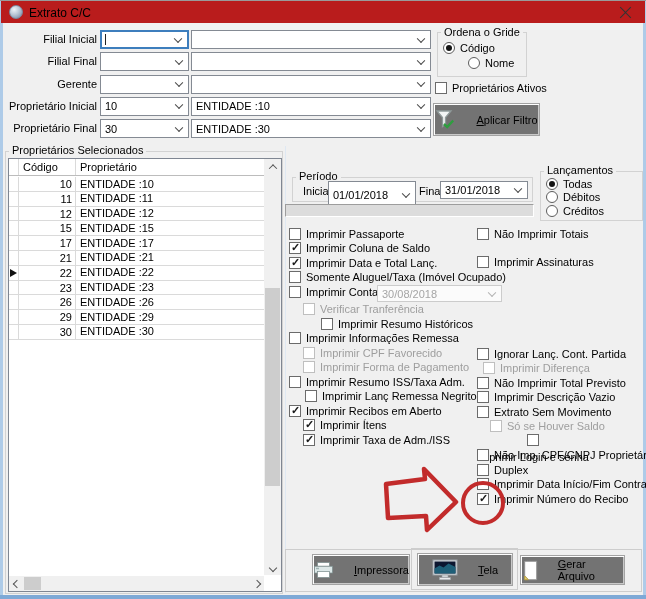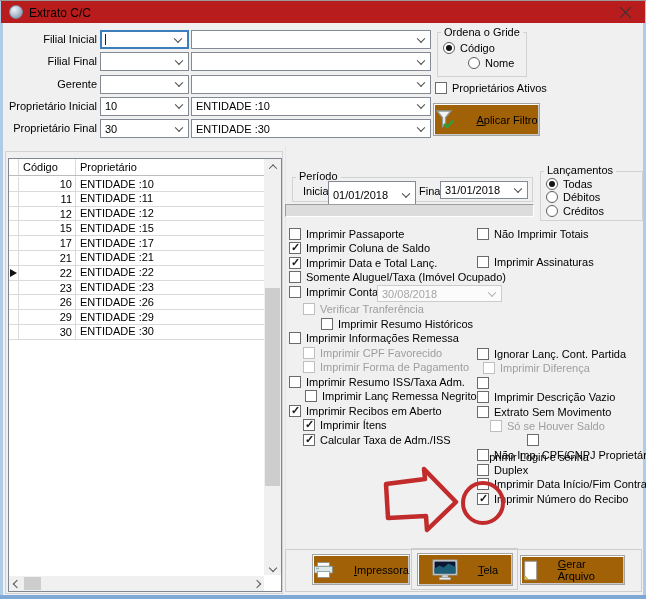--- a/index.html
+++ b/index.html
@@ -58,21 +58,21 @@
   .vscroll{position:absolute;top:0;right:0;bottom:16px;width:17px;background:#f0f0f0;}
   .hscroll{position:absolute;left:0;bottom:0;right:17px;height:15px;background:#f0f0f0;}
   .sb-btn{position:absolute;width:17px;height:15px;display:flex;align-items:center;justify-content:center;}
   .sb-thumb{position:absolute;background:#cdcdcd;}
   .chev-u,.chev-d,.chev-l,.chev-r{width:6px;height:6px;border-right:1px solid #555;border-bottom:1px solid #555;}
   .chev-u{transform:rotate(-135deg) translate(-1px,-1px);}
   .chev-d{transform:rotate(45deg);}
   .chev-l{transform:rotate(135deg);}
   .chev-r{transform:rotate(-45deg);}
   
-  .btn{position:absolute;background:#a16207;border:1px solid #a3a3a3;box-shadow:inset 1px 1px 0 #ffffff,inset -1px -1px 0 #c9c9c9;display:flex;align-items:center;justify-content:center;gap:20px;}
+  .btn{position:absolute;background:#737373;border:1px solid #a3a3a3;box-shadow:inset 1px 1px 0 #ffffff,inset -1px -1px 0 #c9c9c9;display:flex;align-items:center;justify-content:center;gap:20px;}
   .btn u{text-decoration:underline;}
   .progress{position:absolute;left:285px;top:204px;width:249px;height:13px;background:#dcdcdc;border-top:1px solid #9d9d9d;border-left:1px solid #9d9d9d;border-bottom:1px solid #fff;border-right:1px solid #fff;}
   .vsep{position:absolute;left:285px;top:146px;bottom:6px;width:1px;background:#dfe8f2;}
   .frame{position:absolute;border:1px solid #cdcdcd;}
   .annot{position:absolute;left:370px;top:460px;width:150px;height:80px;pointer-events:none;}
 </style>
 </head>
 <body>
 
 <div class="win">
@@ -158,20 +158,21 @@
 
   <div class="btn" style="left:433px;top:103px;width:107px;height:33px;">
     <svg width="21" height="21" viewBox="0 0 21 21">
       <path d="M2 2 h14 l-5.5 6.5 v6.5 l-3 2.5 v-9 z" fill="#f2f5f5" stroke="#8f9a9a" stroke-width="1.3"></path>
       <path d="M9 15 l3.2 3 l6 -6.5" fill="none" stroke="#2e9e3f" stroke-width="2.4"></path>
     </svg>
     <span><u>A</u><span>plicar Filtro</span></span>
   </div>
 
   <div class="group" style="left:5px;top:151px;width:278px;height:443px;"></div>
+  <div class="group-label" style="left:9px;top:144px;">Proprietários Selecionados</div>
 
   <div class="grid-box">
     <div class="g-header">
       <div class="ind"></div>
       <div class="c-code">Código</div>
       <div class="c-name">Proprietário</div>
     </div>
     <div class="g-rows" id="grid-rows">
         <div class="g-row">
           <div class="ind"></div>
@@ -340,40 +341,41 @@
       <div class="checkrow" style="left: 289px; top: 404px;">
         <span class="cb checked"></span>
         <span>Imprimir Recibos em Aberto</span>
       </div>
       <div class="checkrow" style="left: 303px; top: 418.5px;">
         <span class="cb checked"></span>
         <span>Imprimir Ítens</span>
       </div>
       <div class="checkrow" style="left: 303px; top: 433px;">
         <span class="cb checked"></span>
-        <span>Calcular Taxa de Adm./ISS</span>
+        <span>Imprimir Taxa de Adm./ISS</span>
       </div>
       <div class="checkrow" style="left: 477px; top: 227px;">
         <span class="cb"></span>
         <span>Não Imprimir Totais</span>
       </div>
       <div class="checkrow" style="left: 477px; top: 255px;">
         <span class="cb"></span>
         <span>Imprimir Assinaturas</span>
       </div>
       <div class="checkrow" style="left: 477px; top: 347px;">
         <span class="cb"></span>
         <span>Ignorar Lanç. Cont. Partida</span>
       </div>
       <div class="checkrow disabled" style="left: 483px; top: 361.5px;">
         <span class="cb disabled"></span>
         <span>Imprimir Diferença</span>
       </div>
       <div class="checkrow" style="left: 477px; top: 376px;">
         <span class="cb"></span>
+        <span>Não Imprimir Total Previsto</span>
       </div>
       <div class="checkrow" style="left: 477px; top: 390.5px;">
         <span class="cb"></span>
         <span>Imprimir Descrição Vazio</span>
       </div>
       <div class="checkrow" style="left: 477px; top: 405px;">
         <span class="cb"></span>
         <span>Extrato Sem Movimento</span>
       </div>
       <div class="checkrow disabled" style="left: 490px; top: 419.5px;">

